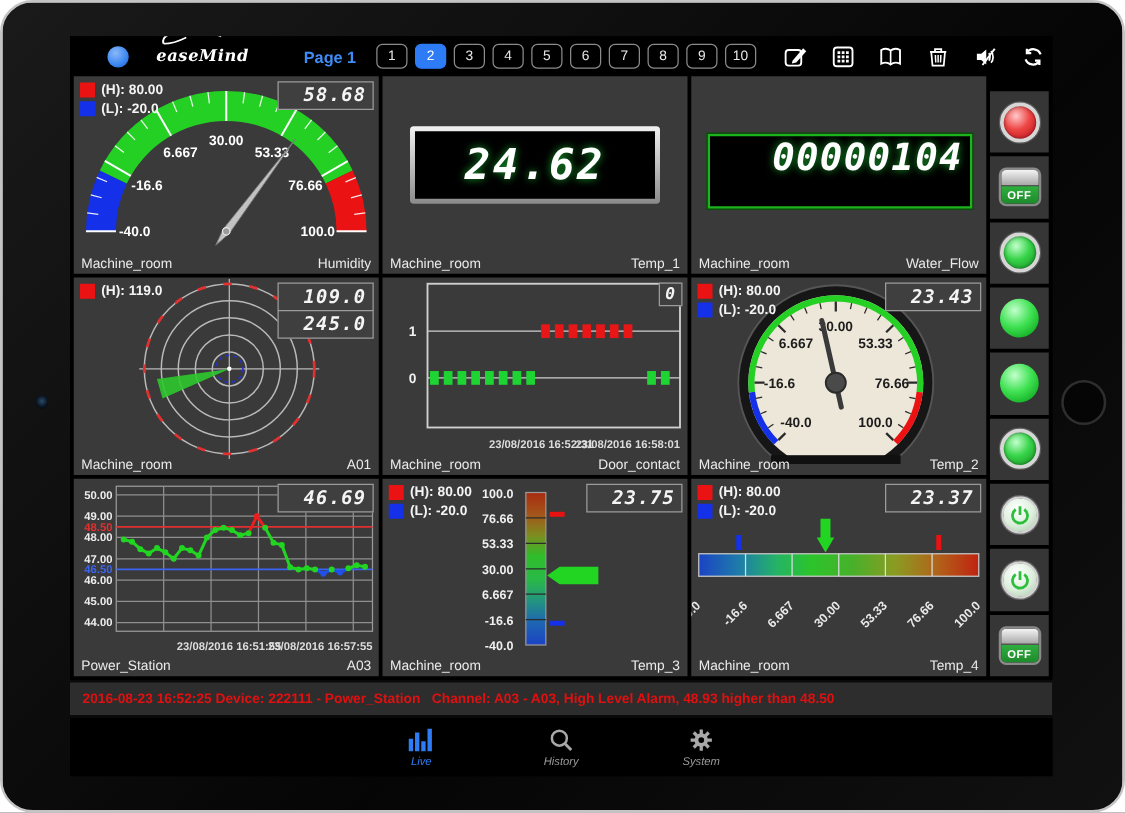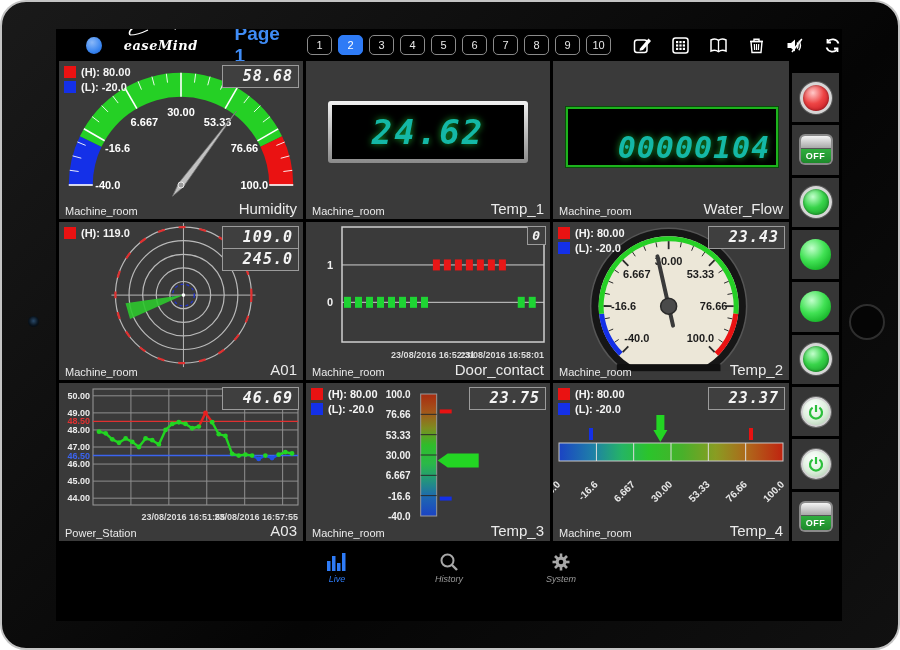--- a/index.html
+++ b/index.html
@@ -8,46 +8,46 @@
   .camera{position:absolute;left:28px;top:316px;width:11px;height:11px;border-radius:50%;background:radial-gradient(circle at 50% 45%,#2a4a6a 0%,#0a1520 55%,#000 100%);}
   .home-btn{position:absolute;left:849px;top:304px;width:36px;height:36px;border-radius:50%;background:#050505;border:2px solid #2e2e2e;box-sizing:border-box;}
   .screen{position:absolute;left:56px;top:29px;width:786px;height:592px;background:#000;overflow:hidden;}
 
   
   .toolbar{height:32px;display:flex;align-items:center;background:#000;}
   .status-dot{width:17px;height:17px;border-radius:50%;margin-left:30px;background:radial-gradient(circle at 38% 32%,#8ab8f8,#3a86f0 60%,#1d5fd0);}
   .logo{margin-left:22px;width:92px;position:relative;color:#fff;}
   .logo svg{position:absolute;left:0;top:-13px;}
   .logo .logo-text{font-style:italic;font-weight:bold;font-size:13px;letter-spacing:.5px;font-family:"DejaVu Serif",serif;}
-  .page-label{color:#3f8cf6;font-size:19px;font-weight:bold;margin-left:26px;}
+  .page-label{color:#3f8cf6;font-size:13px;font-weight:bold;margin-left:26px;}
   .pages{display:flex;gap:6px;margin-left:16px;}
   .page-btn{min-width:25px;height:20px;border:1px solid #8a8a8a;border-radius:5px;color:#e8e8e8;font-size:11px;display:flex;align-items:center;justify-content:center;background:transparent;box-sizing:border-box;}
   .page-btn.active{background:#2e7bf6;border-color:#2e7bf6;color:#fff;}
   .tool-icons{display:flex;align-items:center;gap:19px;margin-left:22px;}
   .tool-icons .ticon{width:19px;height:19px;display:block;}
 
   
   .main{display:grid;grid-template-columns:244px 244px 236px 47px;grid-template-rows:158px 158px 158px;gap:3px;background:#000;padding:0 3px 3px 3px;}
   .widget{position:relative;background:#3a3a3a;overflow:hidden;}
   .widget-body{position:absolute;inset:0;}
   .dev-label{position:absolute;left:6px;bottom:2px;font-size:11px;color:#eaeaea;z-index:3;}
-  .chan-label{position:absolute;right:6px;bottom:2px;font-size:15px;color:#eaeaea;z-index:3;}
+  .chan-label{position:absolute;right:6px;bottom:2px;font-size:11px;color:#eaeaea;z-index:3;}
   .legend{position:absolute;top:5px;left:5px;z-index:3;}
   .legend-row{display:flex;align-items:center;margin-bottom:3px;}
   .legend-swatch{width:12px;height:12px;margin-right:5px;}
   .legend-label{font-size:11px;font-weight:bold;color:#f4f4f4;}
   .lcd{position:absolute;top:4px;right:4px;background:#3f3f3f;border:1px solid #9b9b9b;color:#f4f4f4;font:italic bold 15px "DejaVu Sans Mono",monospace;padding:1px 5px 2px 20px;letter-spacing:1px;z-index:4;}
   .lcd.small{font-size:13px;padding:1px 4px;}
   .lcd.stack2{top:26px;}
 
   
   .lcd-panel{position:absolute;left:22px;top:40px;width:200px;height:62px;border-radius:3px;background:linear-gradient(#f2f2f2,#8a8a8a);padding:4px;box-sizing:border-box;}
   .lcd-panel-inner{width:100%;height:100%;background:#000;display:flex;align-items:center;justify-content:center;}
-  .green-digits{color:#14b8a6;font:italic bold 34px "DejaVu Sans Mono",monospace;letter-spacing:2px;text-shadow:0 0 7px rgba(40,255,70,.6);}
-  .counter-panel{position:absolute;left:13px;top:46px;width:212px;height:60px;background:#000;border:2px solid #1db31d;outline:1px solid #0a4d0a;display:flex;align-items:flex-end;justify-content:center;box-sizing:border-box;padding-left:44px;}
+  .green-digits{color:#ffffff;font:italic bold 34px "DejaVu Sans Mono",monospace;letter-spacing:2px;text-shadow:0 0 7px rgba(40,255,70,.6);}
+  .counter-panel{position:absolute;left:13px;top:46px;width:212px;height:60px;background:#000;border:2px solid #1db31d;outline:1px solid #0a4d0a;display:flex;align-items:flex-start;justify-content:center;box-sizing:border-box;padding-left:44px;}
   .counter-panel .green-digits{font-size:30px;letter-spacing:1px;}
 
   
   .strip{grid-column:4;grid-row:1/4;display:flex;flex-direction:column;gap:3px;margin-top:12px;}
   .strip-cell{flex:1;background:#363636;display:flex;align-items:center;justify-content:center;}
   .led{width:31px;height:31px;border-radius:50%;}
   .led.green{background:radial-gradient(circle at 38% 30%,#c2ffcc,#41e254 45%,#18b62a 78%,#0e8f1e);}
   .led-ring{width:26px;height:26px;border-radius:50%;border:3px solid #d6d6d6;box-shadow:0 0 0 1px #5a5a5a,inset 0 0 3px rgba(0,0,0,.5);}
   .led-ring.green{background:radial-gradient(circle at 38% 30%,#c2ffcc,#38d44a 45%,#128f20);}
   .led-ring.red{background:radial-gradient(circle at 38% 30%,#ffc9c9,#ee4545 45%,#b80d18);}
@@ -553,20 +553,23 @@
           </div>
           <div class="strip-cell">
             <div class="toggle">
               <div class="toggle-flap"></div>
               <div class="toggle-label">OFF</div>
             </div>
           </div>
         </div>
     </div>
 
+    <div class="alarm-bar">
+      <div class="alarm-text">2016-08-23 16:52:25 Device: 222111 - Power_Station   Channel: A03 - A03, High Level Alarm, 48.93 higher than 48.50</div>
+    </div>
 
     <div class="tabbar">
       <div class="tab active">
         <svg width="22" height="20" viewBox="0 0 22 20">
             <g fill="#2e7bf6">
               <rect x="1" y="9" width="3.5" height="10"></rect>
               <rect x="6" y="4" width="3.5" height="15"></rect>
               <rect x="11" y="11" width="3.5" height="8"></rect>
               <rect x="16" y="1" width="3.5" height="18"></rect>
             </g>

